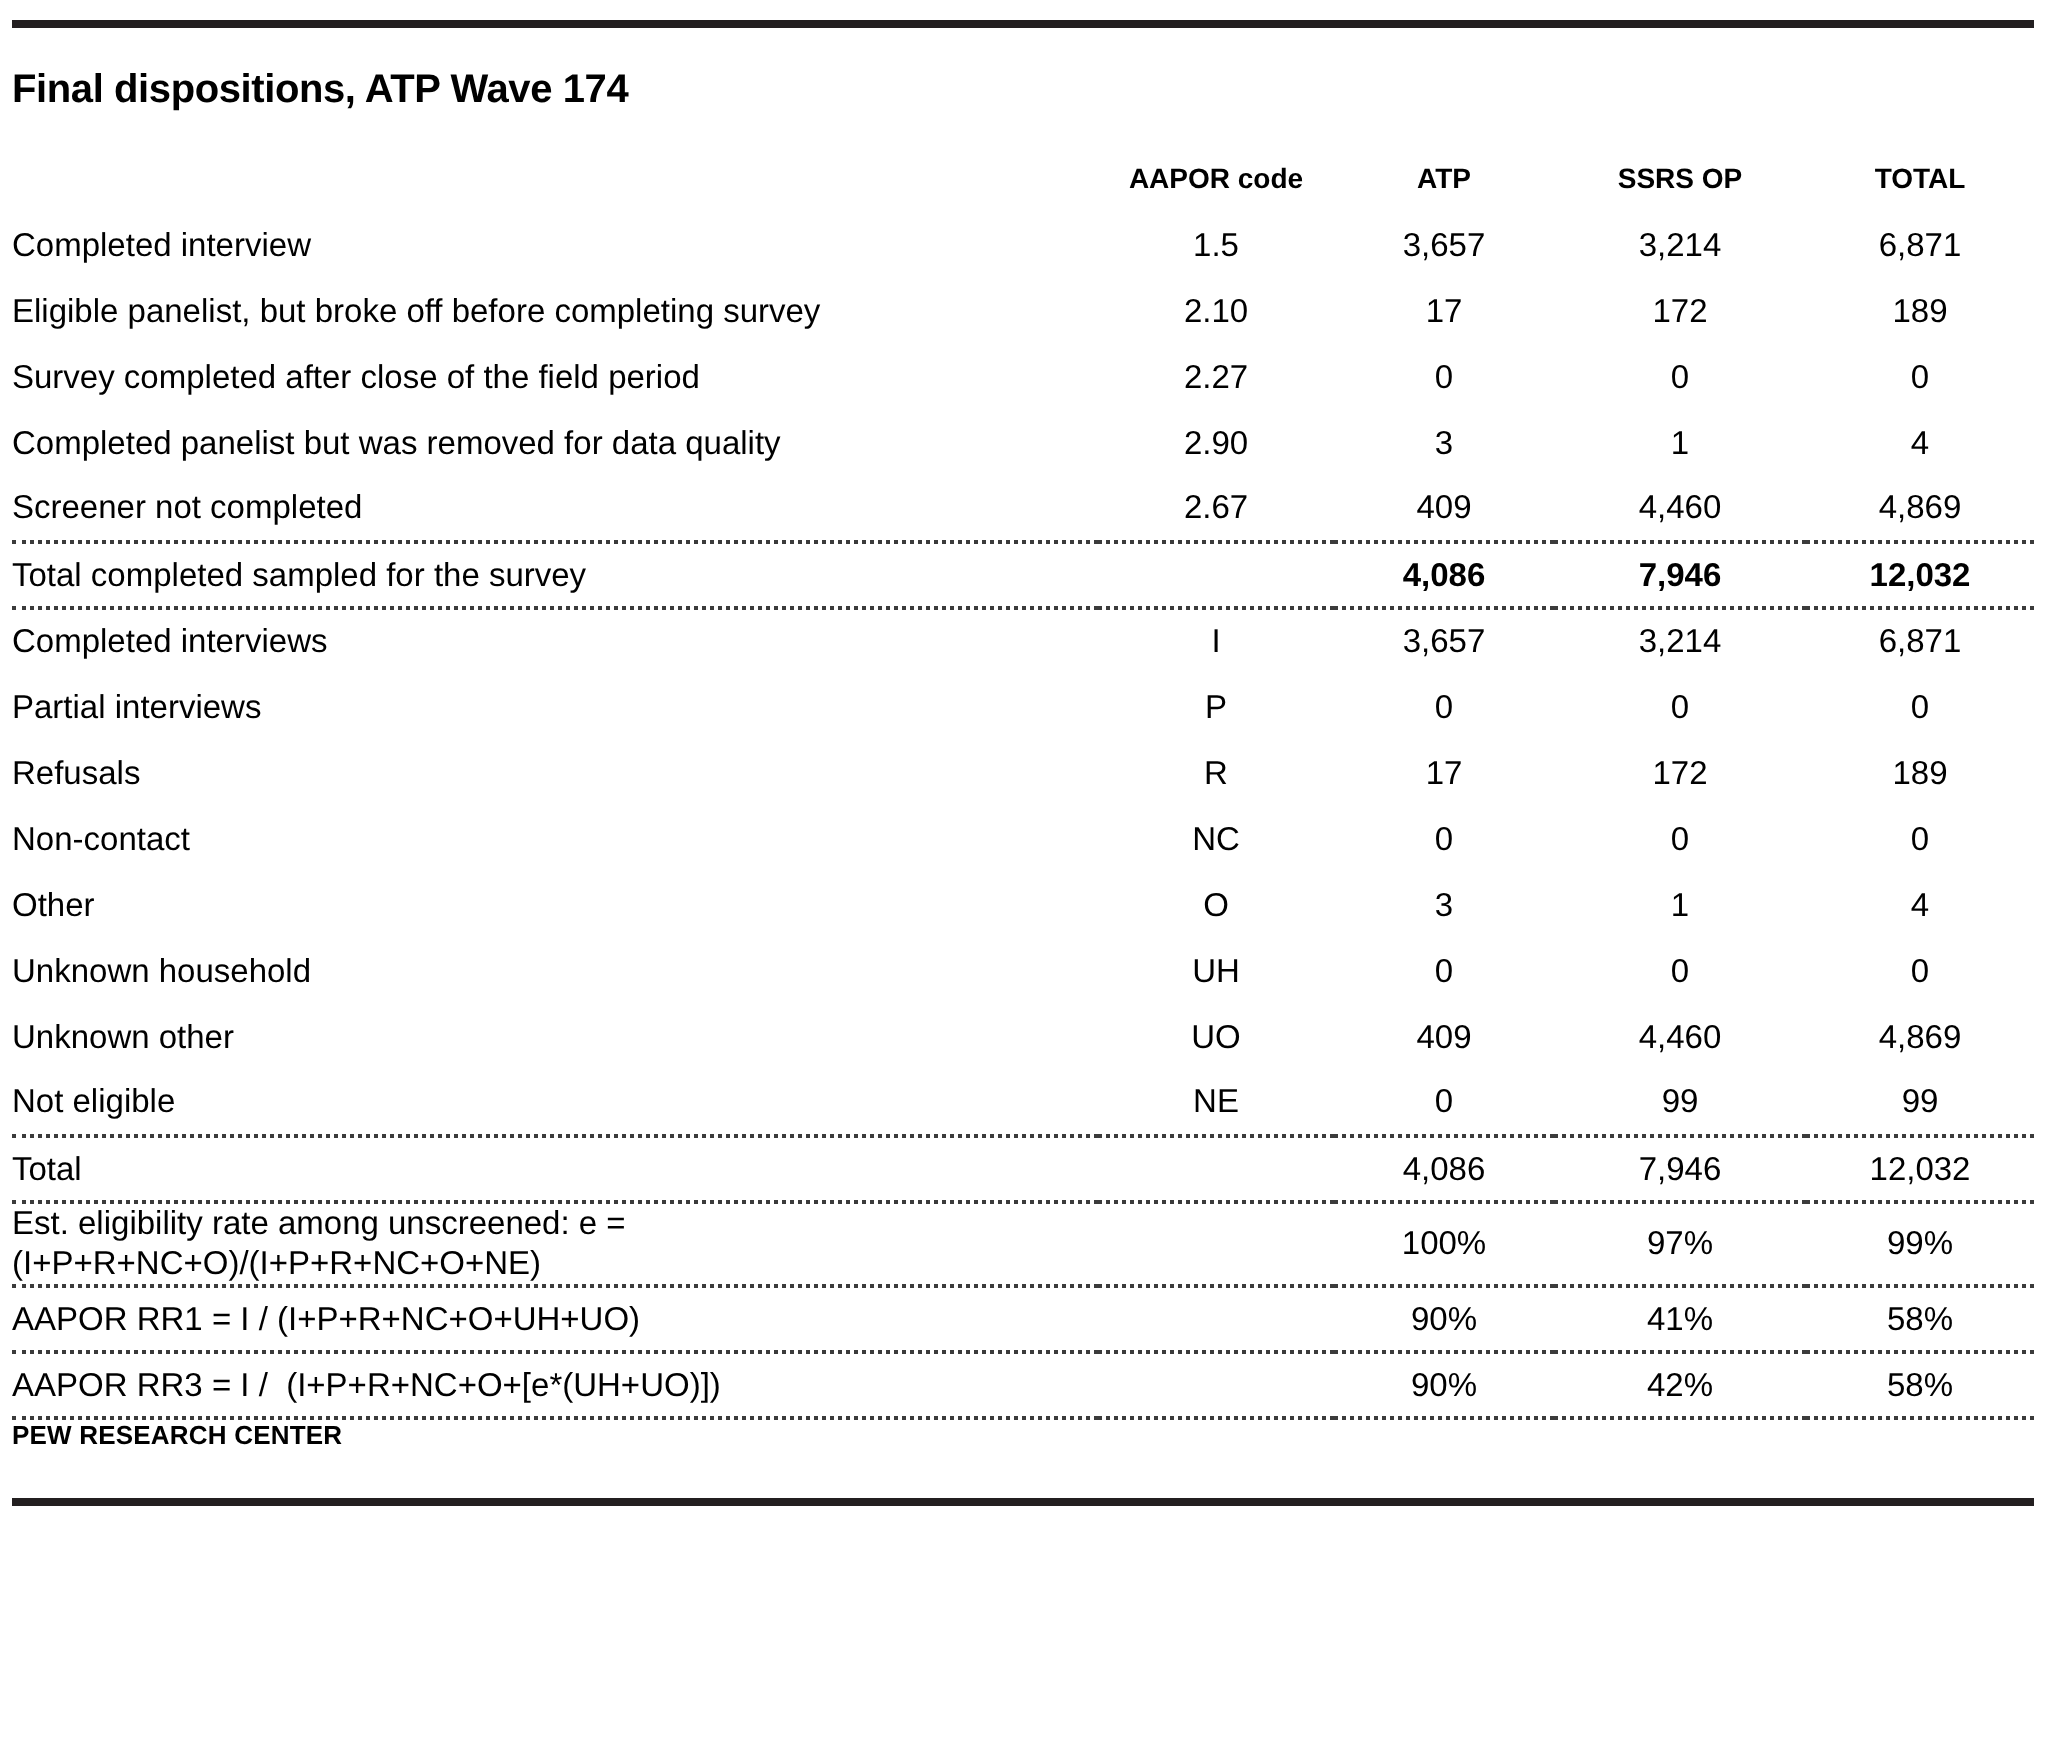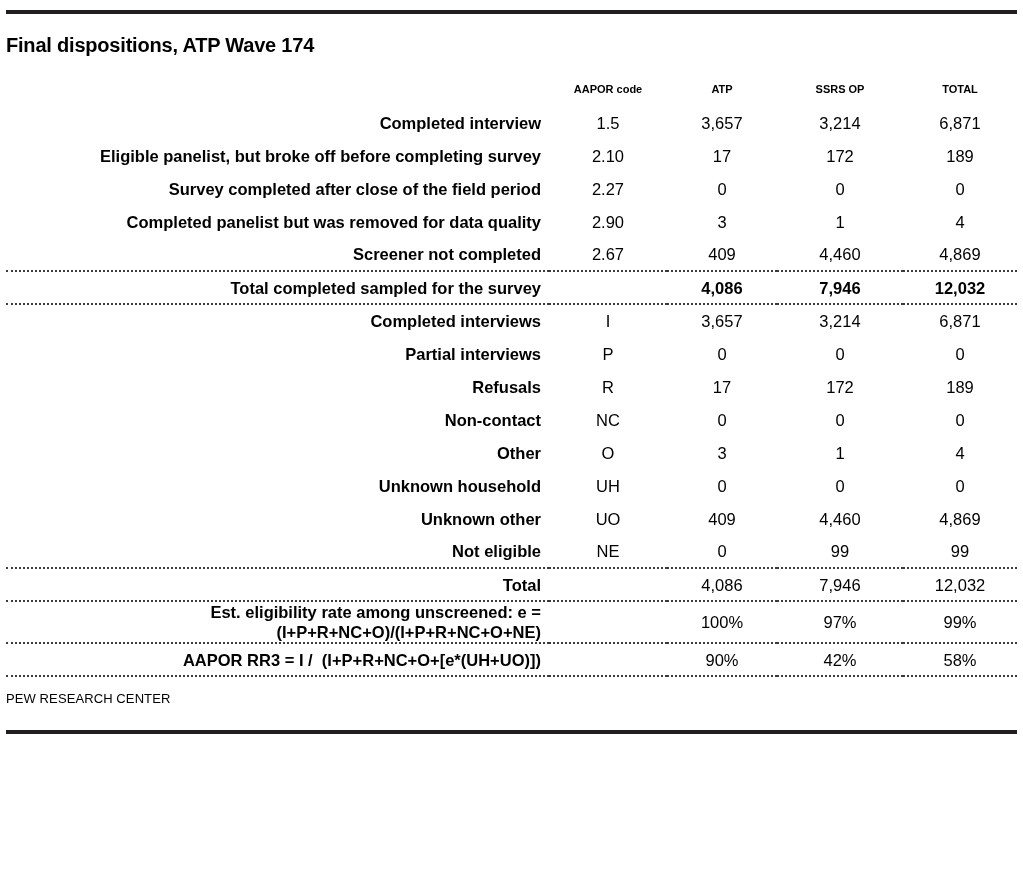--- a/index.html
+++ b/index.html
@@ -49,60 +49,58 @@
     padding: 0;
     vertical-align: middle;
   }
   col.c-label { width: 543px; }
   col.c-code  { width: 118px; }
   col.c-atp   { width: 110px; }
   col.c-ssrs  { width: 126px; }
   col.c-total { width: 114px; }
 
   thead th {
-    font-size: 11px;
+    font-size: 14px;
     font-weight: bold;
     height: 34px;
     text-align: center;
     vertical-align: bottom;
     padding-bottom: 3px;
   }
   thead th.lbl { text-align: left; }
 
   tbody tr.data td {
     font-size: 16.5px;
     height: 33px;
     line-height: 20px;
     text-align: center;
     font-weight: normal;
   }
   tbody tr.data td.lbl {
-    text-align: right;
+    text-align: left;
     padding-right: 8px;
-    font-weight: bold;
   }
   tr.bold td { font-weight: bold; }
   tr.numbold td.num { font-weight: bold; }
 
   
   tr.dot-above > td { border-top: 2px dotted #3b3b3b; }
   tr.dot-below > td { border-bottom: 2px dotted #3b3b3b; }
 
   td.two-line {
     line-height: 20px;
     padding-top: 4px;
     padding-bottom: 4px;
   }
   tr.tall td { height: 52px; }
 
   .footer {
     font-size: 13px;
-    font-weight: normal;
+    font-weight: bold;
     letter-spacing: 0.1px;
-    margin-top: 14px;
   }
   .nowrap { white-space: pre; }
 </style>
 </head>
 <body>
 
 <div class="page">
 
   <div class="rule-top"></div>
 
@@ -239,20 +237,27 @@
       <tr class="data tall dot-below">
         <td class="lbl two-line">
           <span>Est. eligibility rate among unscreened: e =</span><br>
           <span>(I+P+R+NC+O)/(I+P+R+NC+O+NE)</span>
         </td>
         <td class="num"></td>
         <td class="num">100%</td>
         <td class="num">97%</td>
         <td class="num">99%</td>
       </tr>
+      <tr class="data dot-below">
+        <td class="lbl">AAPOR RR1 = I / (I+P+R+NC+O+UH+UO)</td>
+        <td class="num"></td>
+        <td class="num">90%</td>
+        <td class="num">41%</td>
+        <td class="num">58%</td>
+      </tr>
       <tr class="data bold dot-below">
         <td class="lbl nowrap">AAPOR RR3 = I /  (I+P+R+NC+O+[e*(UH+UO)])</td>
         <td class="num"></td>
         <td class="num">90%</td>
         <td class="num">42%</td>
         <td class="num">58%</td>
       </tr>
 
     </tbody>
   </table>

